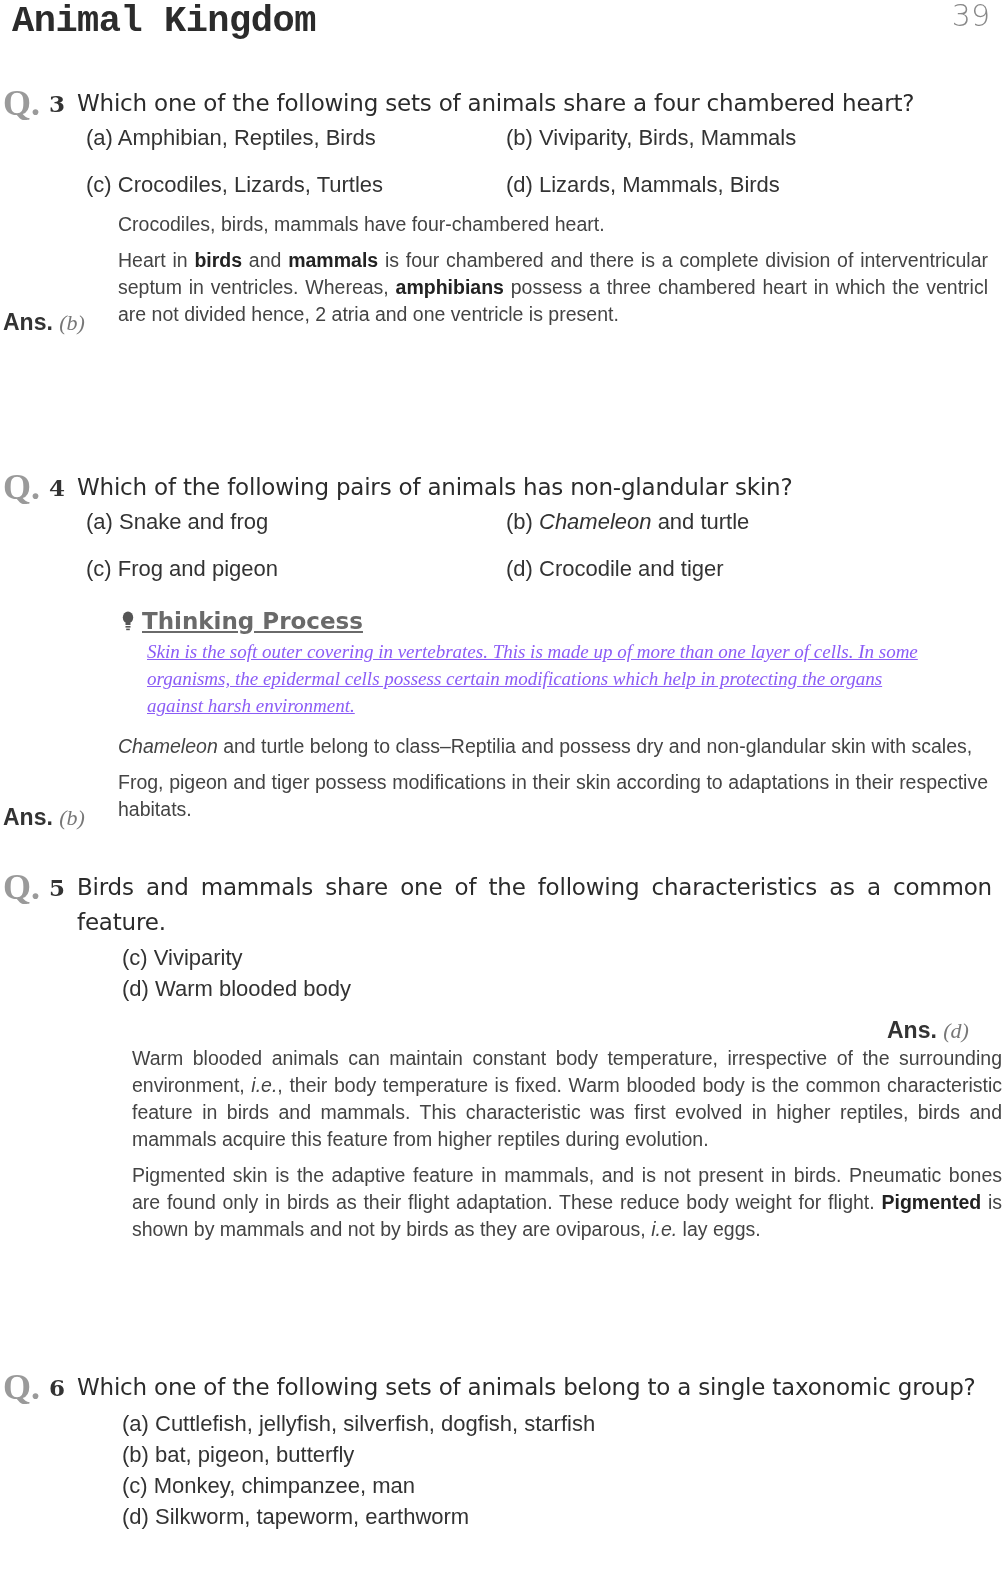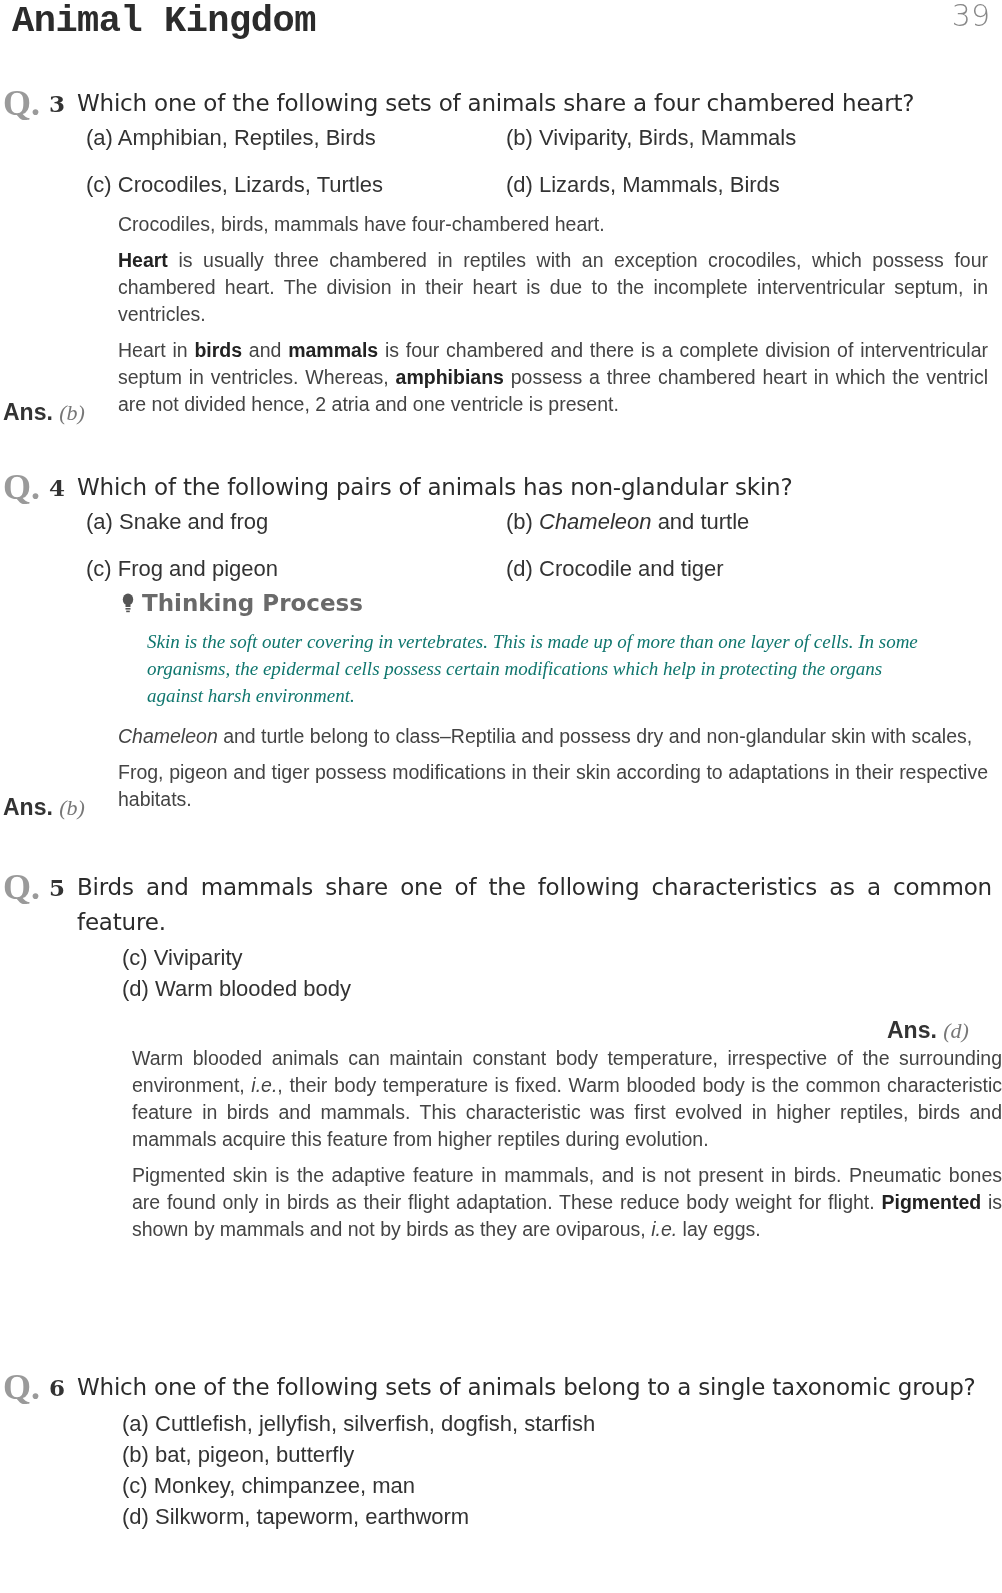--- a/index.html
+++ b/index.html
@@ -10,23 +10,23 @@
   .q-block { position: absolute; left: 0; width: 1002px; }
   .q-line { display: flex; align-items: flex-start; }
   .q-mark { font-family: "Liberation Serif", serif; font-weight: bold; font-size: 36px; color: #9a9a9a; width: 46px; padding-left: 3px; line-height: 34px; }
   .q-num { font-family: "DejaVu Serif", serif; font-weight: bold; font-size: 23px; color: #333; width: 28px; line-height: 36px; }
   .q-text { font-family: "DejaVu Sans", sans-serif; font-size: 23px; color: #2b2b2b; line-height: 35px; width: 915px; text-align: justify; letter-spacing: -0.2px; }
 
   .opts-grid { display: grid; grid-template-columns: 420px 440px; margin-left: 86px; row-gap: 16px; }
   .opts-list { margin-left: 122px; }
   .opt { font-family: "Liberation Sans", sans-serif; font-size: 22px; color: #333; line-height: 31px; }
 
-  .tp-head { margin-left: 122px; margin-top: 6px; font-family: "DejaVu Sans", sans-serif; font-weight: bold; font-size: 23px; color: #6a6a6a; display: flex; align-items: center; gap: 8px; }
+  .tp-head { margin-left: 122px; margin-top: 24px; font-family: "DejaVu Sans", sans-serif; font-weight: bold; font-size: 23px; color: #6a6a6a; display: flex; align-items: center; gap: 8px; text-decoration: underline; }
   .bulb { width: 12px; height: 20px; display: inline-block; }
-  .tp-text { margin-left: 147px; width: 790px; margin-top: 12px; font-family: "Liberation Serif", serif; font-style: italic; font-size: 19px; line-height: 27px; color: #0f766e; }
+  .tp-text { margin-left: 147px; width: 790px; margin-top: 4px; font-family: "Liberation Serif", serif; font-style: italic; font-size: 19px; line-height: 27px; color: #8b5cf6; text-decoration: underline; }
 
   .ans-line { display: flex; align-items: flex-end; margin-top: 8px; }
   .ans-label { width: 115px; padding-left: 3px; font-family: "Liberation Sans", sans-serif; font-weight: bold; font-size: 23px; color: #333; line-height: 28px; white-space: nowrap; }
   .ans-letter { font-family: "Liberation Serif", serif; font-style: italic; font-size: 22px; color: #777; font-weight: normal; }
   .ans-body { width: 870px; }
   .para { font-family: "Liberation Sans", sans-serif; font-size: 19.5px; line-height: 27px; color: #444; text-align: justify; margin: 0 0 9px 0; font-weight: 300; }
   .para b { color: #222; font-weight: bold; }
   .para i { font-style: italic; }
 </style>
 </head>
@@ -49,21 +49,20 @@
     <div class="opt">(c) Crocodiles, Lizards, Turtles</div>
     <div class="opt">(d) Lizards, Mammals, Birds</div>
   </div>
   <div class="ans-line" style="margin-top:11px;">
     <div class="ans-label">
       <span>Ans.</span>
       <span class="ans-letter">(b)</span>
     </div>
     <div class="ans-body">
         <p class="para"><span>Crocodiles, birds, mammals have four-chambered heart.</span></p>
-        <p class="para"><b>Heart</b><span> is usually three chambered in reptiles with an exception crocodiles, which possess four chambered heart. The division in their heart is due to the incomplete interventricular septum, in ventricles.</span></p>
         <p class="para"><span>Heart in </span><b>birds</b><span> and </span><b>mammals</b><span> is four chambered and there is a complete division of interventricular septum in ventricles. Whereas, </span><b>amphibians</b><span> possess a three chambered heart in which the ventricl are not divided hence, 2  atria and one ventricle is present.</span></p>
       </div>
   </div>
 </div>
 
 <div class="q-block" style="top:470px;">
   <div class="q-line">
     <span class="q-mark">Q.</span>
     <span class="q-num">4</span>
     <span class="q-text">Which of the following pairs of animals has non-glandular skin?</span>

